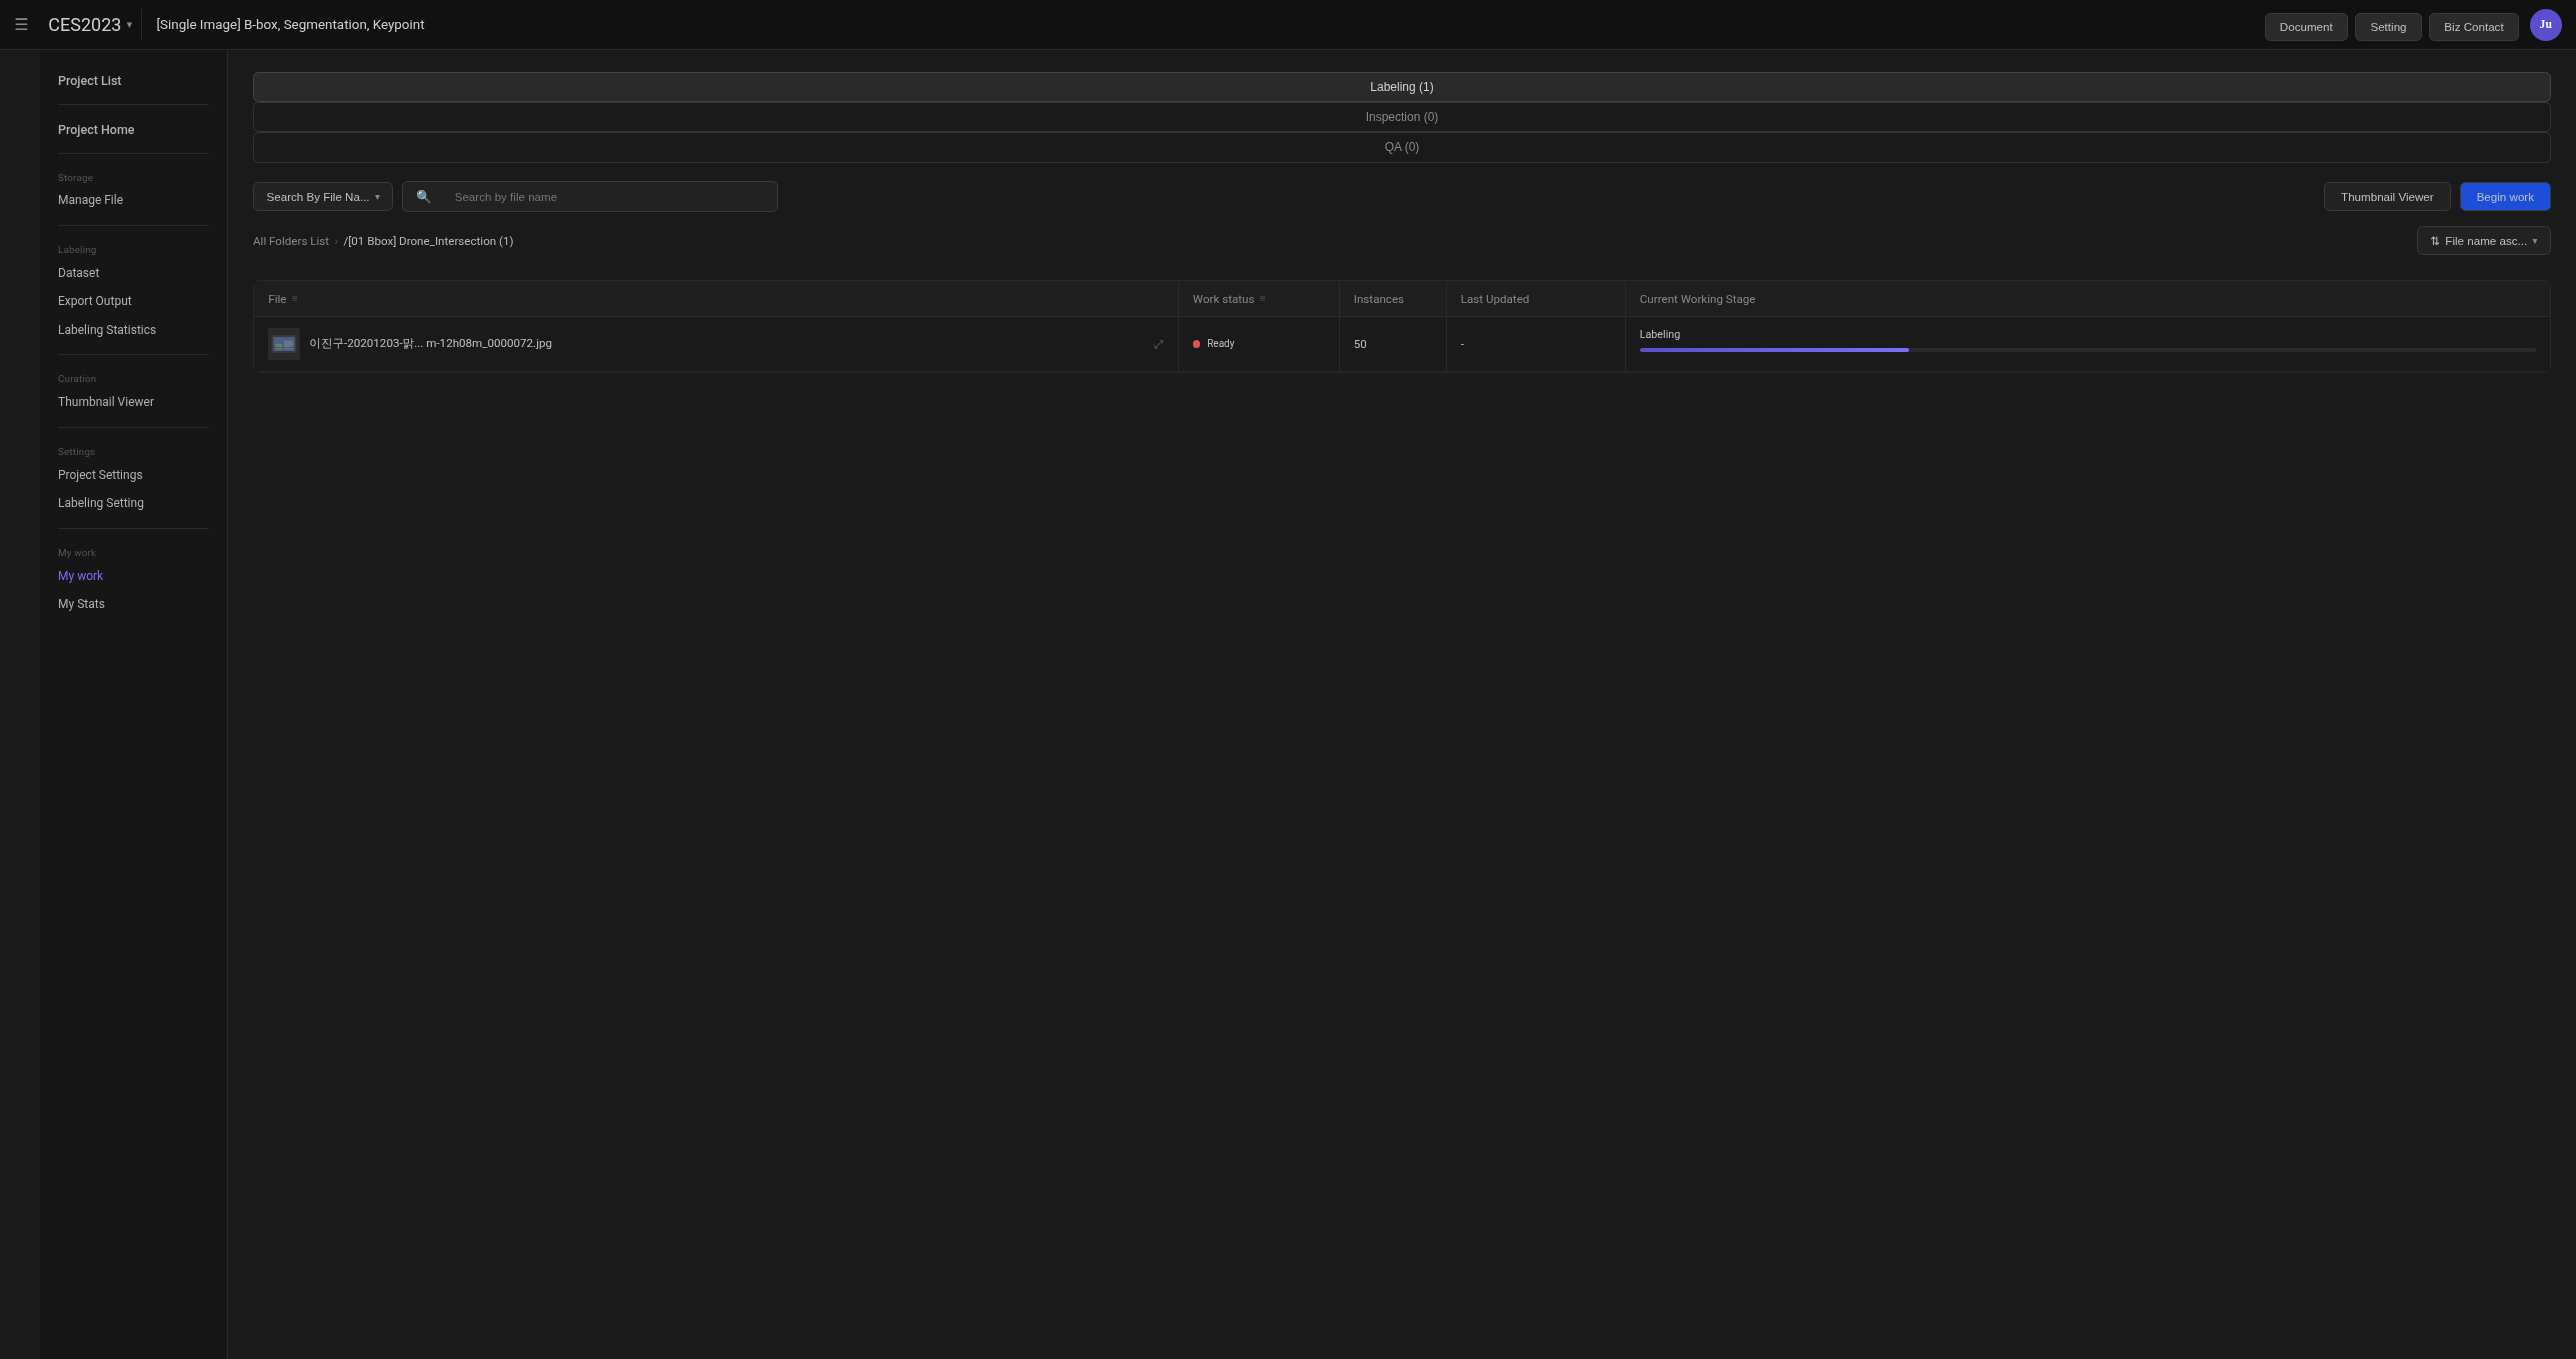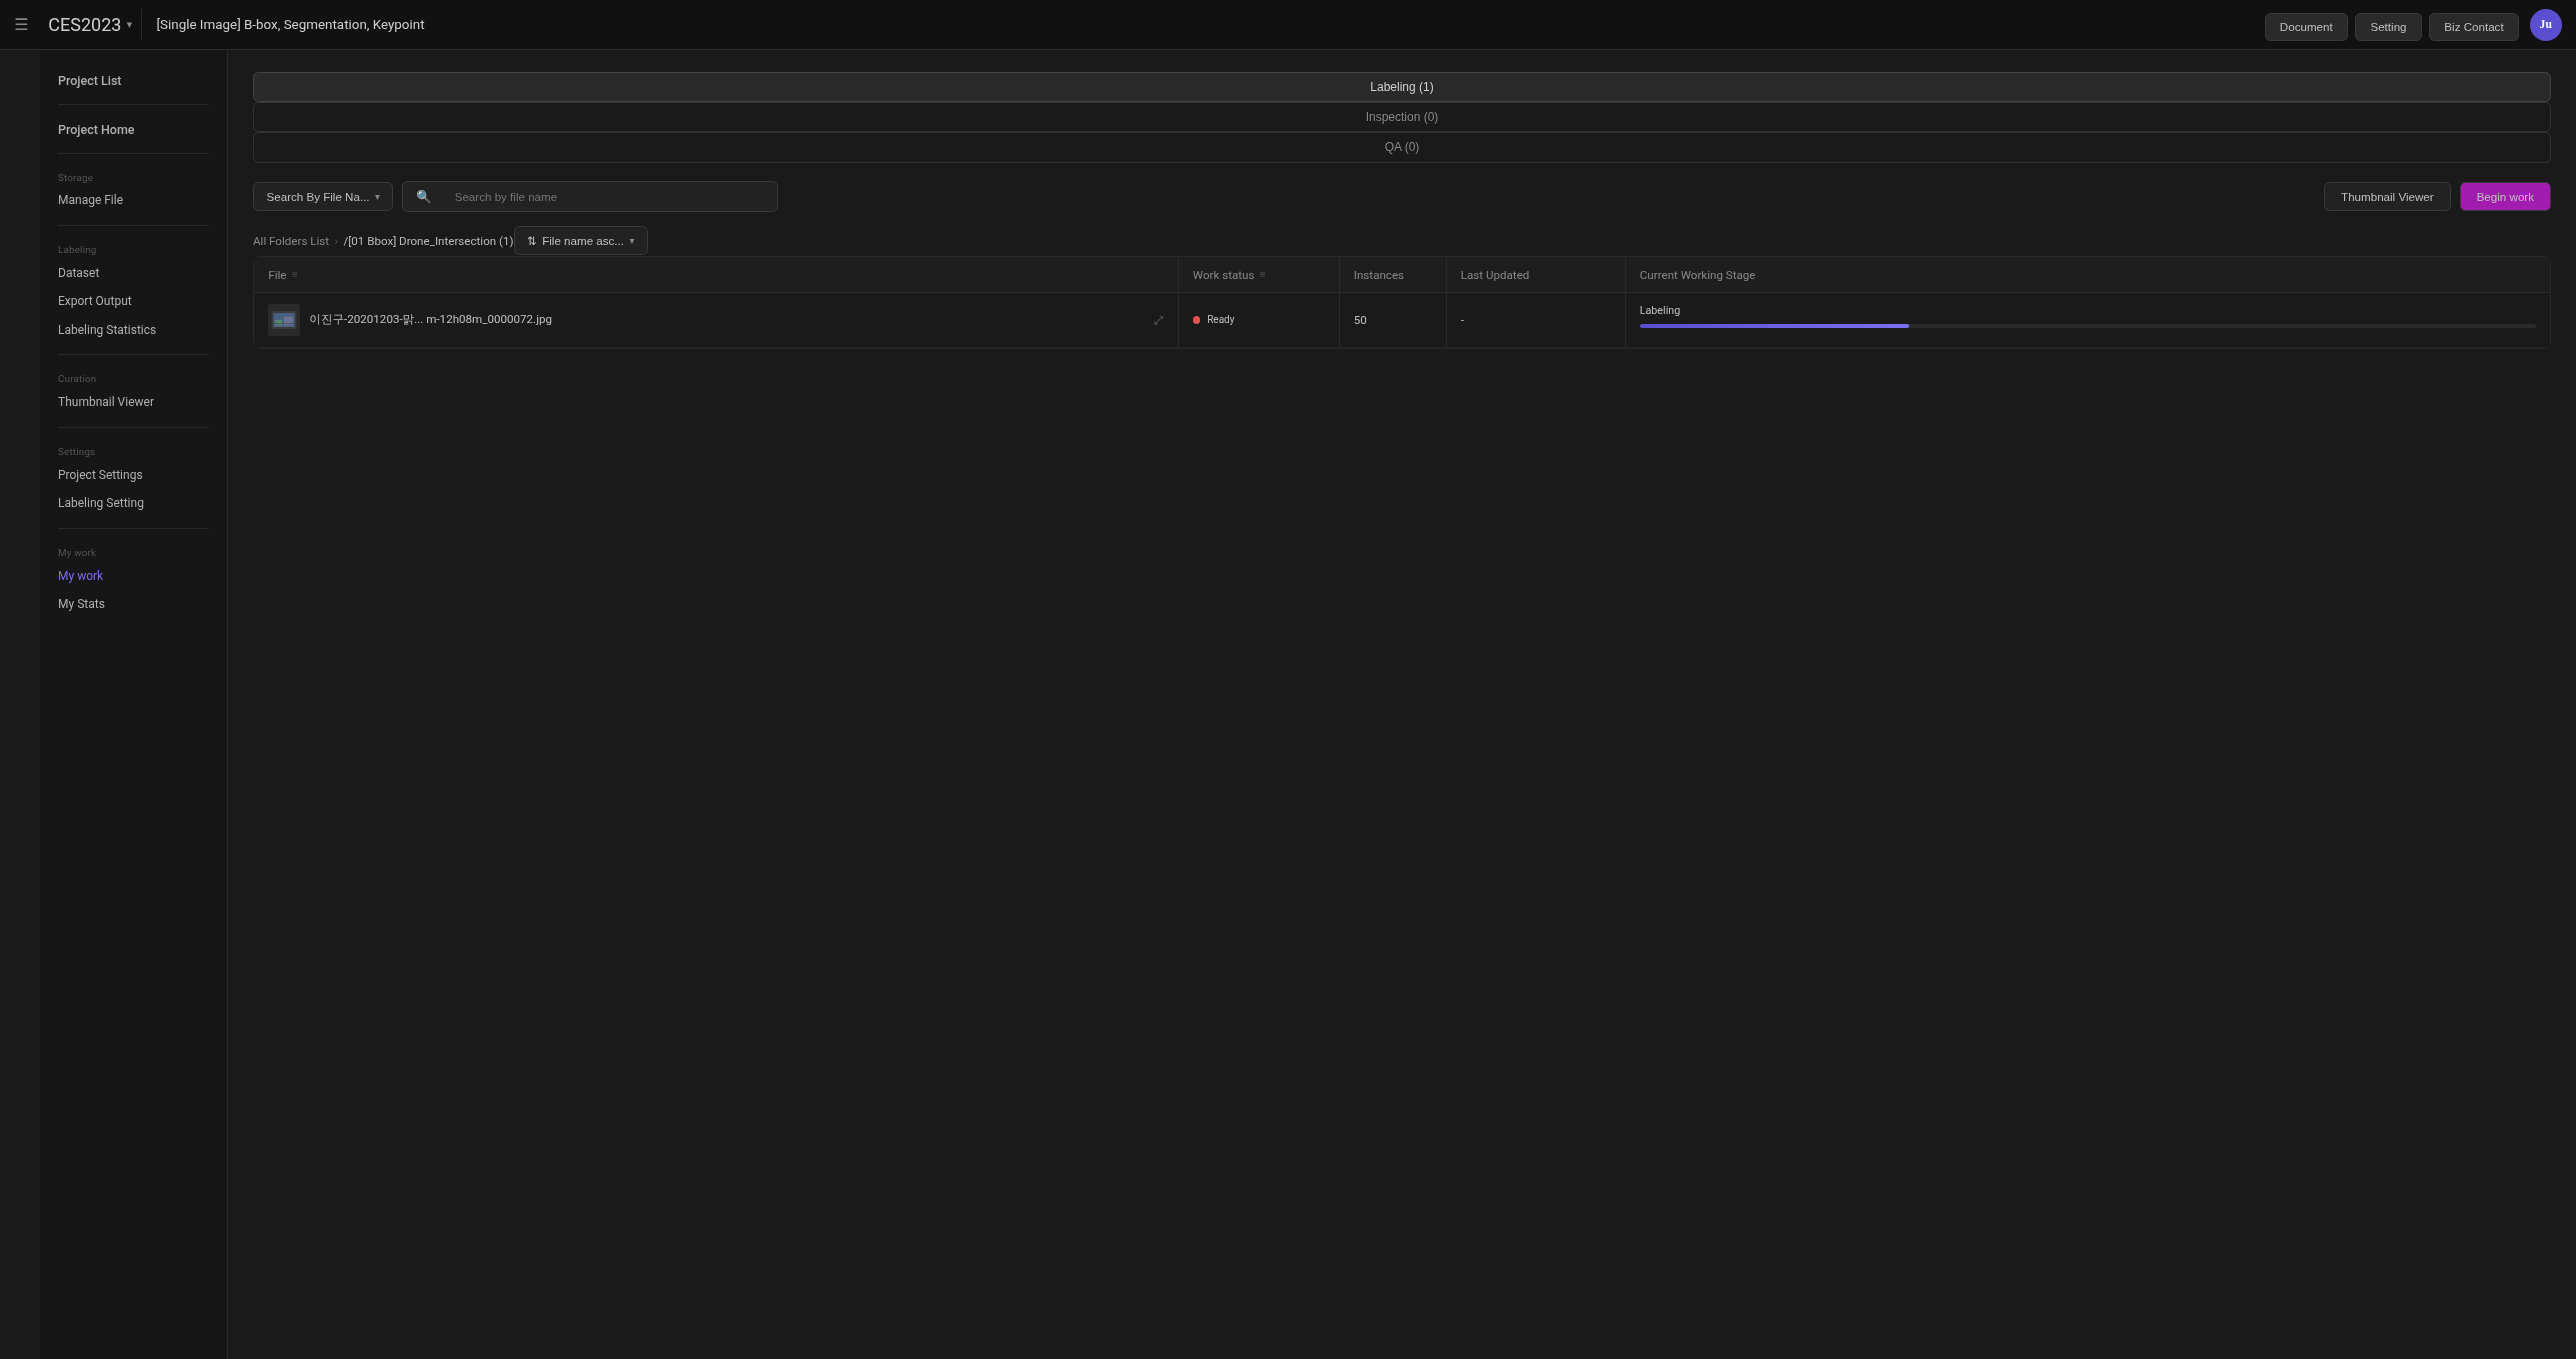--- a/index.html
+++ b/index.html
@@ -207,35 +207,35 @@
     .toolbar-right-btn {
       background: #222;
       border: 0.9px solid #3a3a3a;
       color: #c0c0c0;
       padding: 7.2px 16px;
       border-radius: 5.4px;
       font-size: 11.6px;
       cursor: pointer;
     }
     .begin-work-btn {
-      background: #a21caf;
+      background: #1d4ed8;
       border: 0.9px solid #3a3a3a;
       color: #c0c0c0;
       padding: 7.2px 16px;
       border-radius: 5.4px;
       font-size: 11.6px;
       cursor: pointer;
     }
 
     
     .breadcrumb-row {
       display: flex;
       align-items: center;
-      justify-content: flex-start;
-      margin-bottom: 1px;
+      justify-content: space-between;
+      margin-bottom: 25px;
     }
     .breadcrumb {
       display: flex;
       align-items: center;
       gap: 5.4px;
       font-size: 11.6px;
       color: #888;
     }
     .breadcrumb-link { color: #888; cursor: pointer; }
     .breadcrumb-sep { color: #555; }

